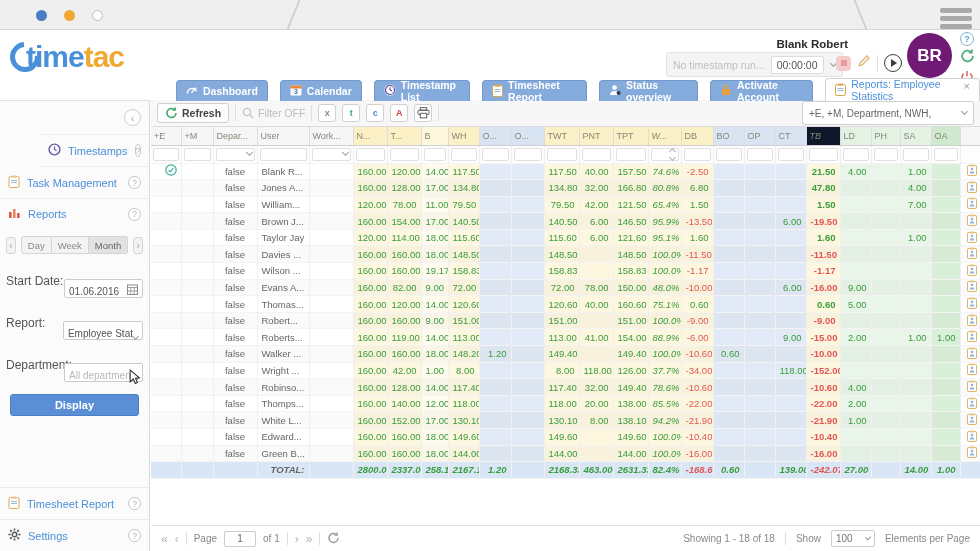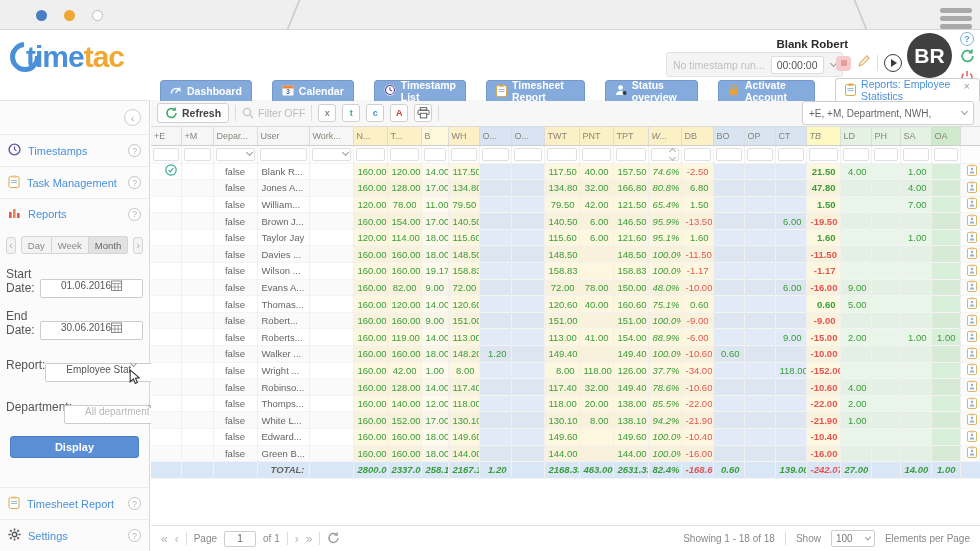--- a/index.html
+++ b/index.html
@@ -31,55 +31,55 @@
   .ts-placeholder { color:#bfbfbf; font-size:10.5px; margin-right:6px; }
   .ts-timer { background:#fff; border:1px solid #ddd; border-radius:2px; font-size:10.5px; color:#555; padding:2px 5px; }
   .hdr-controls { position:absolute; left:836px; top:24px; display:flex; align-items:center; gap:6px; }
   .stop-btn { width:15px; height:15px; border-radius:4px; background:#f4caca; position:relative; }
   .stop-btn::after { content:""; position:absolute; left:4.5px; top:4.5px; width:6px; height:6px; background:#e49c9c; }
   .hdr-sep { width:1px; height:16px; background:#ddd; }
   .play-btn { width:18px; height:18px; border:1.6px solid #3c3c3c; border-radius:50%; position:relative; }
   .play-btn::after { content:""; position:absolute; left:5.5px; top:3.5px;
     border-left:6px solid #3c3c3c; border-top:4px solid transparent; border-bottom:4px solid transparent; }
   .user-name { position:absolute; right:132px; top:8px; font-size:11.5px; font-weight:bold; color:#2b2b2b; }
-  .avatar { position:absolute; right:28px; top:3px; width:45px; height:45px; border-radius:50%; background:#404040;
-    color:#fff; font-size:21px; font-weight:bold; display:flex; align-items:center; justify-content:center; }
+  .avatar { position:absolute; right:28px; top:3px; width:45px; height:45px; border-radius:50%; background:#701a75;
+    color:#fff; font-size:17px; font-weight:bold; display:flex; align-items:center; justify-content:center; }
   .right-strip { position:absolute; right:2px; top:2px; width:22px; display:flex; flex-direction:column; align-items:center; gap:3px; }
   .help-circ { width:14px; height:14px; border:1.3px solid #7ab0d8; border-radius:50%; color:#5a9fd4;
     font-size:9px; font-weight:bold; display:flex; align-items:center; justify-content:center; }
   .bulb-btn { width:20px; height:22px; background:#a9bfd4; border-radius:4px; display:flex; align-items:center; justify-content:center; }
   
-  .tab-bar { position:absolute; left:160px; bottom:-1px; display:flex; gap:20px; align-items:flex-end; z-index:5; }
+  .tab-bar { position:absolute; left:176px; bottom:-1px; display:flex; gap:12px; align-items:flex-end; z-index:5; }
   .tab { height:21px; background:#85aadc; border:1px solid #7399cc; border-bottom:none; border-radius:4px 4px 0 0;
     color:#fff; font-size:10.5px; font-weight:bold; display:flex; align-items:center; gap:5px; padding:0 9px; }
   .tab.active { background:#fff; border-color:#d0d0d0; color:#4a90d9; font-weight:normal; height:23px; position:relative; }
   .tab-close { color:#9a9a9a; font-size:11px; margin-left:4px; position:relative; top:-4px; }
   
   .sidebar { position:absolute; top:100px; left:0; bottom:0; width:150px; background:#fbfbfb;
     border-top:1px solid #e2e2e2; border-right:1px solid #d8d8d8; font-size:11px; }
   .collapse-btn { position:absolute; top:8px; right:8px; width:17px; height:17px; border:1px solid #ccc; border-radius:50%;
     color:#aaa; font-size:11px; display:flex; align-items:center; justify-content:center; background:#fff; }
   .side-item { display:flex; align-items:center; gap:7px; padding:8px 8px; border-bottom:1px solid #ececec; color:#4a90d9; }
   .side-item .lbl { flex:1; }
   .qmark { width:13px; height:13px; border:1px solid #c4c4c4; border-radius:50%; color:#b0b0b0; font-size:8.5px;
     display:flex; align-items:center; justify-content:center; background:#fff; }
-  .side-first { margin-top:33px; border-top:1px solid #ececec; }
+  .side-first { margin-top:33px; border-top:1px solid #ececec;margin-left:40px; }
   .rep-controls { padding:7px 6px; color:#555; }
   .seg-row { display:flex; align-items:center; gap:3px; margin-bottom:9px; }
   .seg-arrow { width:22px; height:17px; border:1px solid #d5d5d5; border-radius:3px; background:#f3f3f3; color:#aaa;
     font-size:10px; display:flex; align-items:center; justify-content:center; }
   .seg-group { display:flex; margin:0 2px; }
   .seg-btn { border:1px solid #d5d5d5; background:#f3f3f3; color:#888; font-size:9.5px; padding:2.5px 6px; border-left-width:0; }
   .seg-btn:first-child { border-left-width:1px; border-radius:3px 0 0 3px; }
   .seg-btn:last-child { border-radius:0 3px 3px 0; }
   .seg-btn.on { background:#e2e2e2; color:#666; }
   .form-row { display:flex; align-items:center; margin-bottom:7px; }
   .form-lbl { width:58px; font-size:12px; color:#555; }
   .form-field { flex:1; height:19px; background:#fff; border:1px solid #ccc; border-radius:2px;
-    display:flex; align-items:flex-start; padding:0 20px; font-size:10px; color:#555;margin-top:16px; }
+    display:flex; align-items:flex-end; padding:0 4px; font-size:10px; color:#555;margin-top:16px; }
   .form-field .val { flex:1; overflow:hidden; white-space:nowrap; }
   .form-field.ghost .val { color:#b8b8b8; }
   .chev { width:5px; height:5px; border-right:1.4px solid #999; border-bottom:1.4px solid #999; transform:rotate(45deg); margin-top:-3px; }
   .display-btn { margin:12px 4px 0 4px; height:22px; background:#5a8fd6; border:1px solid #4a7fc6; border-radius:3px;
     color:#fff; font-size:11px; font-weight:bold; display:flex; align-items:center; justify-content:center; }
   .side-bottom { position:absolute; bottom:0; left:0; right:0; }
   .cursor-svg { position:absolute; left:128px; top:268px; z-index:9; }
   
   .main { position:absolute; top:100px; left:151px; right:0; bottom:0; background:#fff; }
   .toolbar { height:27px; background:#f7f7f8; border-bottom:1px solid #dcdcdc; display:flex; align-items:center; padding:0 6px; gap:6px; }
@@ -93,21 +93,21 @@
     display:flex; align-items:center; padding:0 6px; font-size:10px; color:#666; }
   .cols-dd .val { flex:1; white-space:nowrap; overflow:hidden; }
   
   table.grid { border-collapse:collapse; table-layout:fixed; width:829px; font-size:9.5px; }
   .grid th { height:18px; font-size:9px; font-weight:normal; color:#8a8578; text-align:left; padding:0 3px;
     border-right:1px solid #dcdcdc; border-bottom:1px solid #cfcfcf; overflow:hidden; white-space:nowrap; }
   .grid td { height:16.6px; padding:0 4px; border-right:1px solid rgba(0,0,0,0.055); border-bottom:1px solid rgba(0,0,0,0.045);
     overflow:hidden; white-space:nowrap; }
   .hd-plain { background:#f6f6f6; } .hd-y { background:#fbf0c6; } .hd-yp { background:#fdf7dd; }
   .hd-b { background:#d8e4f2; } .hd-g { background:#e3f2e3; } .hd-go { background:#cfe9cf; }
-  .hd-tb { background:#fef9c3; font-weight:bold; color:#4a4a42;font-style:italic; }
+  .hd-tb { background:#0f172a; font-weight:bold; color:#4a4a42;font-style:italic; }
   .hd-icon { background:#f6f6f6; }
   .ct-plain { background:#fff; } .ct-y { background:#fdf7e0; } .ct-yp { background:#fefbee; }
   .ct-b { background:#e1eaf6; } .ct-g { background:#e9f5e9; } .ct-go { background:#daefda; }
   .ct-tb { background:#fdf7e0; font-weight:bold; } .ct-icon { background:#fff; text-align:center; }
   tbody tr:nth-child(even) td { box-shadow:inset 0 0 0 100px rgba(100,100,100,0.035); }
   .num { text-align:right; } .pos { color:#3a9c3a; } .neg { color:#e25555; } .pct { font-style:italic; }
   .falsev { color:#666; text-align:center; } .user { color:#666; text-align:left; }
   tr.filter-row td { background:#fdfdfd; padding:2px 2px; height:17px; }
   .finput { height:13px; background:#fff; border:1px solid #e0e0e0; border-radius:2px; display:flex; align-items:center;
     justify-content:flex-end; padding:0 2px; }
@@ -292,30 +292,20 @@
       <span class="form-lbl">Start Date:</span>
       <span class="form-field">
         <span class="val">01.06.2016</span>
         <span><svg width="11" height="11" viewBox="0 0 11 11">
               <rect x="0.5" y="1" width="10" height="9.5" fill="none" stroke="#8a8a8a"></rect>
               <path d="M0.5 3.5h10M3.8 3.5v7M7.2 3.5v7M0.5 7h10" stroke="#8a8a8a" stroke-width="0.8" fill="none"></path>
             </svg></span>
       </span>
     </div>
     <div class="form-row">
-      <span class="form-lbl">End Date:</span>
-      <span class="form-field">
-        <span class="val">30.06.2016</span>
-        <span><svg width="11" height="11" viewBox="0 0 11 11">
-              <rect x="0.5" y="1" width="10" height="9.5" fill="none" stroke="#8a8a8a"></rect>
-              <path d="M0.5 3.5h10M3.8 3.5v7M7.2 3.5v7M0.5 7h10" stroke="#8a8a8a" stroke-width="0.8" fill="none"></path>
-            </svg></span>
-      </span>
-    </div>
-    <div class="form-row">
       <span class="form-lbl">Report:</span>
       <span class="form-field">
         <span class="val">Employee Stat</span>
         <span class="chev"></span>
       </span>
     </div>
     <div class="form-row">
       <span class="form-lbl">Department:</span>
       <span class="form-field ghost">
         <span class="val">All department</span>

